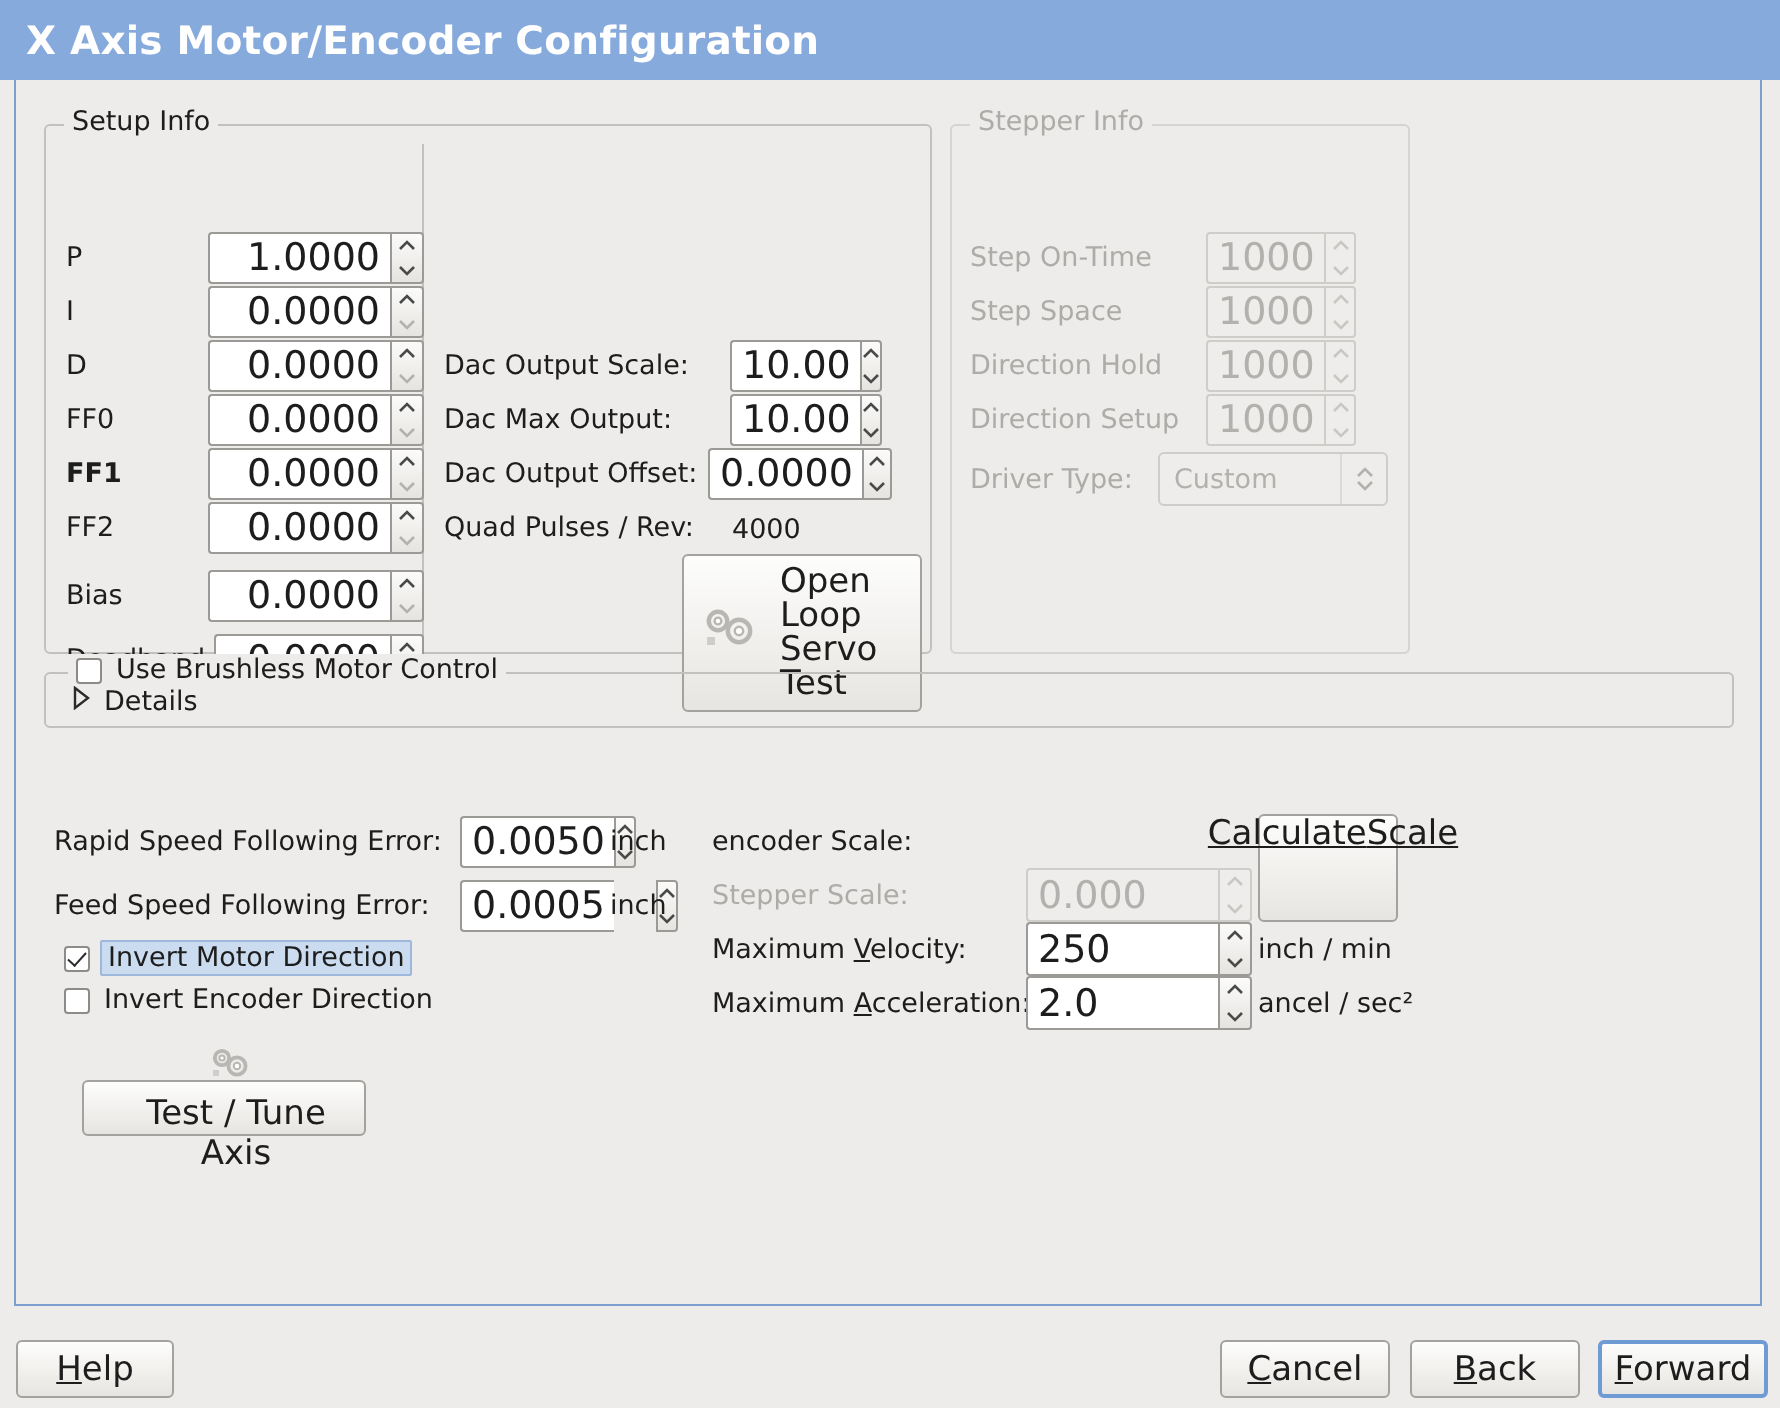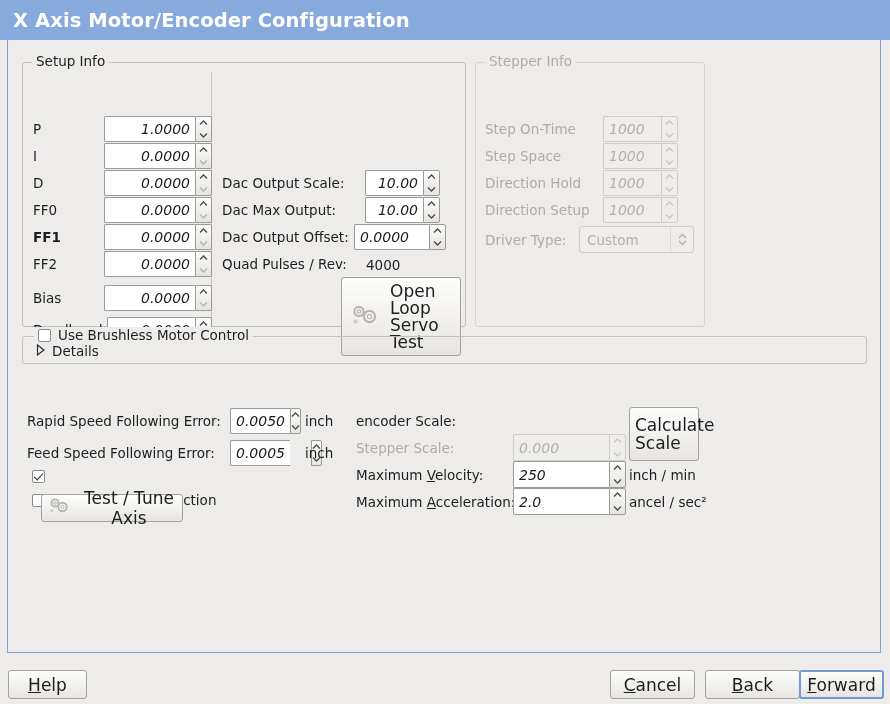--- a/index.html
+++ b/index.html
@@ -44,21 +44,21 @@
   .lbl{position:absolute;white-space:nowrap;line-height:15px;}
   .lbl.dim{color:#aeaca8;}
   u{text-decoration:underline;}
 
   
   .spin{position:absolute;display:flex;box-sizing:border-box;}
   .spin .fld{
     flex:1;background:#ffffff;border:1px solid #9c9a96;border-right:none;
     border-radius:2px 0 0 2px;box-sizing:border-box;
     display:flex;align-items:center;padding:0 5px;
-    font-size:14px;color:#1d1d1d;font-style:italic;
+    font-size:19px;color:#1d1d1d;
   }
   .spin .fld.r{justify-content:flex-end;}
   .spin .btns{
     width:17px;background:linear-gradient(#fbfbfa,#e6e4e0);
     border:1px solid #9c9a96;border-radius:0 2px 2px 0;box-sizing:border-box;
     display:flex;flex-direction:column;
   }
   .spin .btns .ar{flex:1;display:flex;align-items:center;justify-content:center;}
   .spin .btns .ar svg{display:block;}
   .spin.dis .fld{background:#eeedeb;border-color:#cfcdc9;color:#b3b1ad;}
@@ -463,27 +463,28 @@
             <svg width="9" height="6">
               <polyline points="1,1.5 4.5,5 8,1.5" fill="none" stroke="#4a4a4a" stroke-width="1.3"></polyline>
             </svg>
           </div>
       </div>
     </div>
     <span class="lbl" style="left:297px;top:406px;">inch</span>
 
     <div class="cb" style="left:24px;top:430px;">
       <span class="box checked"></span>
+      <span class="txt sel">Invert Motor Direction</span>
     </div>
     <div class="cb" style="left:24px;top:452px;">
       <span class="box"></span>
       <span class="txt">Invert Encoder Direction</span>
     </div>
 
-    <div class="btn" style="left:33px;top:454px;width:142px;height:28px;justify-content:center;padding-left:6px;">
+    <div class="btn" style="left:33px;top:500px;width:142px;height:28px;justify-content:center;padding-left:6px;flex-direction:column;">
       <span class="gear">
         <svg width="22" height="20" viewBox="0 0 22 20">
           <g fill="none" stroke="#b9b7b3" stroke-width="1.9">
             <circle cx="7" cy="7" r="3.6"></circle>
             <circle cx="14.5" cy="11" r="4.3"></circle>
           </g>
           <circle cx="7" cy="7" r="1.3" fill="#ffffff" stroke="#b9b7b3" stroke-width="1"></circle>
           <circle cx="14.5" cy="11" r="1.6" fill="#ffffff" stroke="#b9b7b3" stroke-width="1"></circle>
           <rect x="2.5" y="13" width="3" height="3" fill="#cfcdc9"></rect>
         </svg>
@@ -503,21 +504,21 @@
             </svg>
           </div>
         <div class="ar">
             <svg width="9" height="6">
               <polyline points="1,1.5 4.5,5 8,1.5" fill="none" stroke="#c9c7c3" stroke-width="1.3"></polyline>
             </svg>
           </div>
       </div>
     </div>
 
-    <div class="btn" style="left:621px;top:367px;width:70px;height:54px;flex-direction:column;align-items:flex-start;padding-left:5px;">
+    <div class="btn" style="left:621px;top:367px;width:70px;height:54px;flex-direction:row;align-items:flex-start;padding-left:5px;text-decoration:underline;">
       <span style="line-height:18px;">Calculate</span>
       <span style="line-height:18px;">Scale</span>
     </div>
 
     <span class="lbl" style="left:348px;top:428px;">
       <span>Maximum </span><u>V</u><span>elocity:</span>
     </span>
     <div class="spin" style="left:505px;top:421px;width:113px;height:27px;">
       <div class="fld">250</div>
       <div class="btns">
@@ -556,20 +557,20 @@
     <span class="lbl" style="left:621px;top:455px;">ancel / sec²</span>
 
   </div>
 
   <div class="btn" style="left:8px;top:670px;width:79px;height:29px;">
     <span><span></span><u>H</u><span>elp</span></span>
   </div>
   <div class="btn" style="left:610px;top:670px;width:85px;height:29px;">
     <span><span></span><u>C</u><span>ancel</span></span>
   </div>
-  <div class="btn" style="left:705px;top:670px;width:95px;height:29px;">
+  <div class="btn" style="left:705px;top:670px;width:85px;height:29px;">
     <span><span></span><u>B</u><span>ack</span></span>
   </div>
   <div class="btn focus" style="left:799px;top:670px;width:85px;height:29px;">
     <span><span></span><u>F</u><span>orward</span></span>
   </div>
 
 </div>
 
 </body></html>

